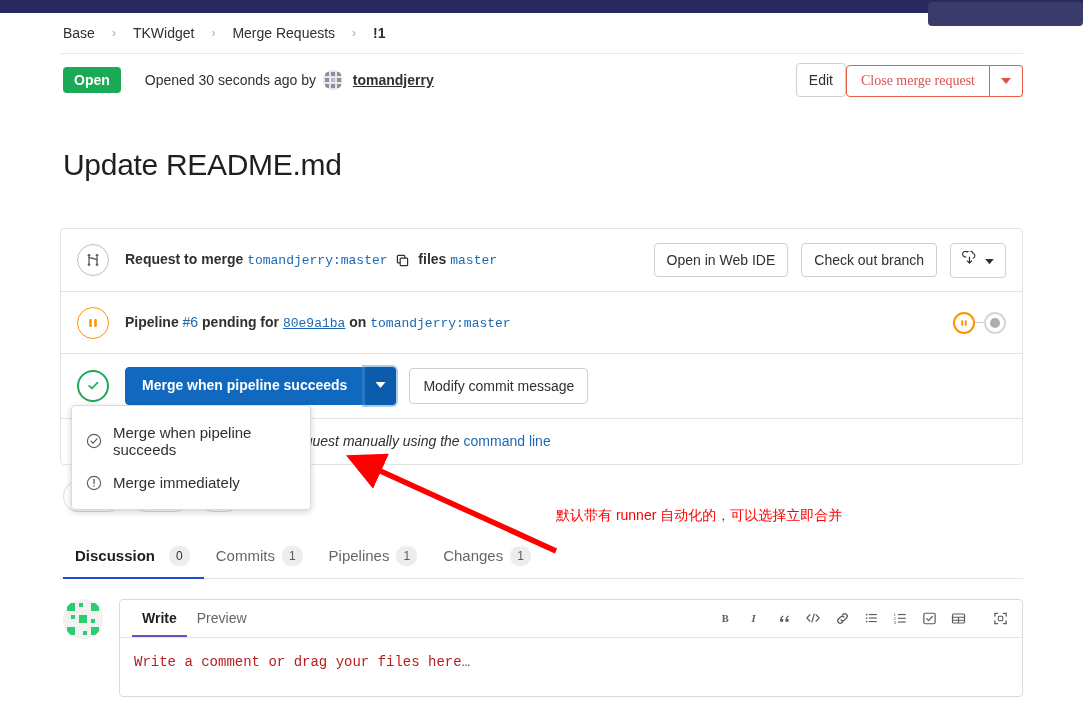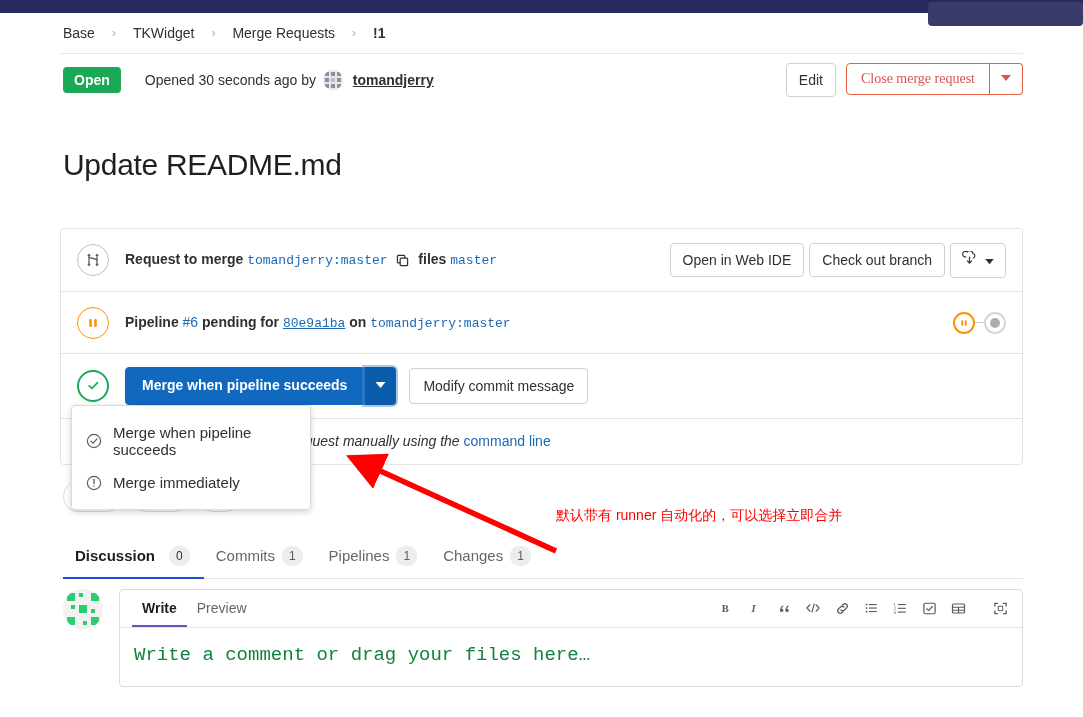--- a/index.html
+++ b/index.html
@@ -49,21 +49,21 @@
     padding:5px 11px; border-radius:4px; line-height:1.2;
   }
   .opened-text { margin-left:24px; color:#303030; font-size:14px; }
   .avatar-mini {
     width:20px; height:20px; border-radius:50%;
     display:inline-block; vertical-align:-5px; margin:0 6px 0 3px;
     background:#e1e1e1; overflow:hidden;
   }
   .author { font-weight:700; color:#303030; }
 
-  .statusrow .right { margin-left:auto; display:flex; align-items:flex-start; gap:10px; }
+  .statusrow .right { margin-left:auto; display:flex; align-items:flex-end; }
   .btn {
     background:#fff; border:1px solid #d0d0d0; border-radius:4px;
     padding:7px 12px; font-size:14px; color:#303030; cursor:pointer;
     line-height:1.3; font-family:"Liberation Sans", sans-serif;
   }
   .btn-split { display:flex; align-items:stretch; }
   .btn-danger {
     border:1px solid #e75e40; color:#d9534f; background:#fff;
     border-radius:4px 0 0 4px; padding:7px 14px; font-size:14px; cursor:pointer;
     font-family:Liberation Serif, serif;
@@ -94,21 +94,21 @@
     flex:0 0 32px; margin-right:16px;
   }
   .circ-gray { border:1px solid #bfbfbf; color:#5c5c5c; }
   .circ-orange { border:1px solid #fc9403; color:#fc9403; }
   .circ-green { border:2px solid #1aaa55; color:#1aaa55; }
   .wtext { font-size:14px; color:#303030; }
   .wtext b { font-weight:700; }
   .link-blue { color:#1b69b6; text-decoration:none; }
   .mono-blue { font-family:"Liberation Mono", monospace; color:#1b69b6; font-size:13px; }
   .copy-icon { display:inline-block; vertical-align:-3px; margin:0 5px; color:#303030; cursor:pointer; }
-  .wrow .right { margin-left:auto; display:flex; align-items:center; gap:5px; }
+  .wrow .right { margin-left:auto; display:flex; align-items:center; gap:13px; }
 
   
   .pipe-graph { display:flex; align-items:center; }
   .pipe-dot-o {
     width:22px; height:22px; border-radius:50%; border:2px solid #fc9403;
     display:flex; align-items:center; justify-content:center; color:#fc9403;
   }
   .pipe-line { width:9px; height:1px; background:#ccc; }
   .pipe-dot-g {
     width:22px; height:22px; border-radius:50%; border:2px solid #d6d6d6;
@@ -172,41 +172,41 @@
     cursor:pointer; border-bottom:2px solid transparent; margin-bottom:-1px;
   }
   .tab.active { color:#1f1f1f; font-weight:700; border-bottom:2px solid #1d4ed8;gap:14px; }
   .tab .pill {
     background:#ededed; color:#5c5c5c; border-radius:9px;
     padding:1px 7px; font-size:12px; font-weight:400; line-height:1.5;
   }
   .tab.active .pill { background:#ededed; color:#303030; }
 
   
-  .commentarea { display:flex; margin-top:10px; padding-left:3px; }
+  .commentarea { display:flex; margin-top:20px; padding-left:3px; }
   .avatar-big {
     width:40px; height:40px; border-radius:50%; flex:0 0 40px;
     margin-right:16px; overflow:hidden; background:#f0f0f0;
   }
   .editor { flex:1; border:1px solid #dbdbdb; border-radius:4px; background:#fff; }
   .editor-head {
     display:flex; align-items:center; border-bottom:1px solid #e5e5e5;
     padding:0 12px; height:38px;
   }
   .etab {
     padding:10px 10px 9px; font-size:14px; color:#666; cursor:pointer;
     border-bottom:2px solid transparent; margin-bottom:-1px;
   }
   .etab.active { color:#1f1f1f; font-weight:700; border-bottom:2px solid #6b4fbb; }
   .etools { margin-left:auto; display:flex; align-items:center; gap:9px; color:#5c5c5c; }
   .etools .tool { cursor:pointer; display:flex; align-items:center; justify-content:center; width:20px; height:20px; }
   .etools .tool.last { margin-left:13px; }
   .editor-body {
-    font-family:"Liberation Mono", monospace; font-size:19px;
-    color:#15803d; padding:16px 14px; min-height:58px;
+    font-family:"Liberation Mono", monospace; font-size:14px;
+    color:#b91c1c; padding:16px 14px; min-height:58px;
   }
 
   
   .annot {
     position:absolute; color:#ff0000; font-weight:400; font-size:14px;
     line-height:1.5; z-index:60; width:300px;
     text-shadow:
       -1px -1px 0 #fff, 1px -1px 0 #fff, -1px 1px 0 #fff, 1px 1px 0 #fff,
       0 -1.4px 0 #fff, 0 1.4px 0 #fff, -1.4px 0 0 #fff, 1.4px 0 0 #fff;
     font-family:"Liberation Sans", sans-serif;

